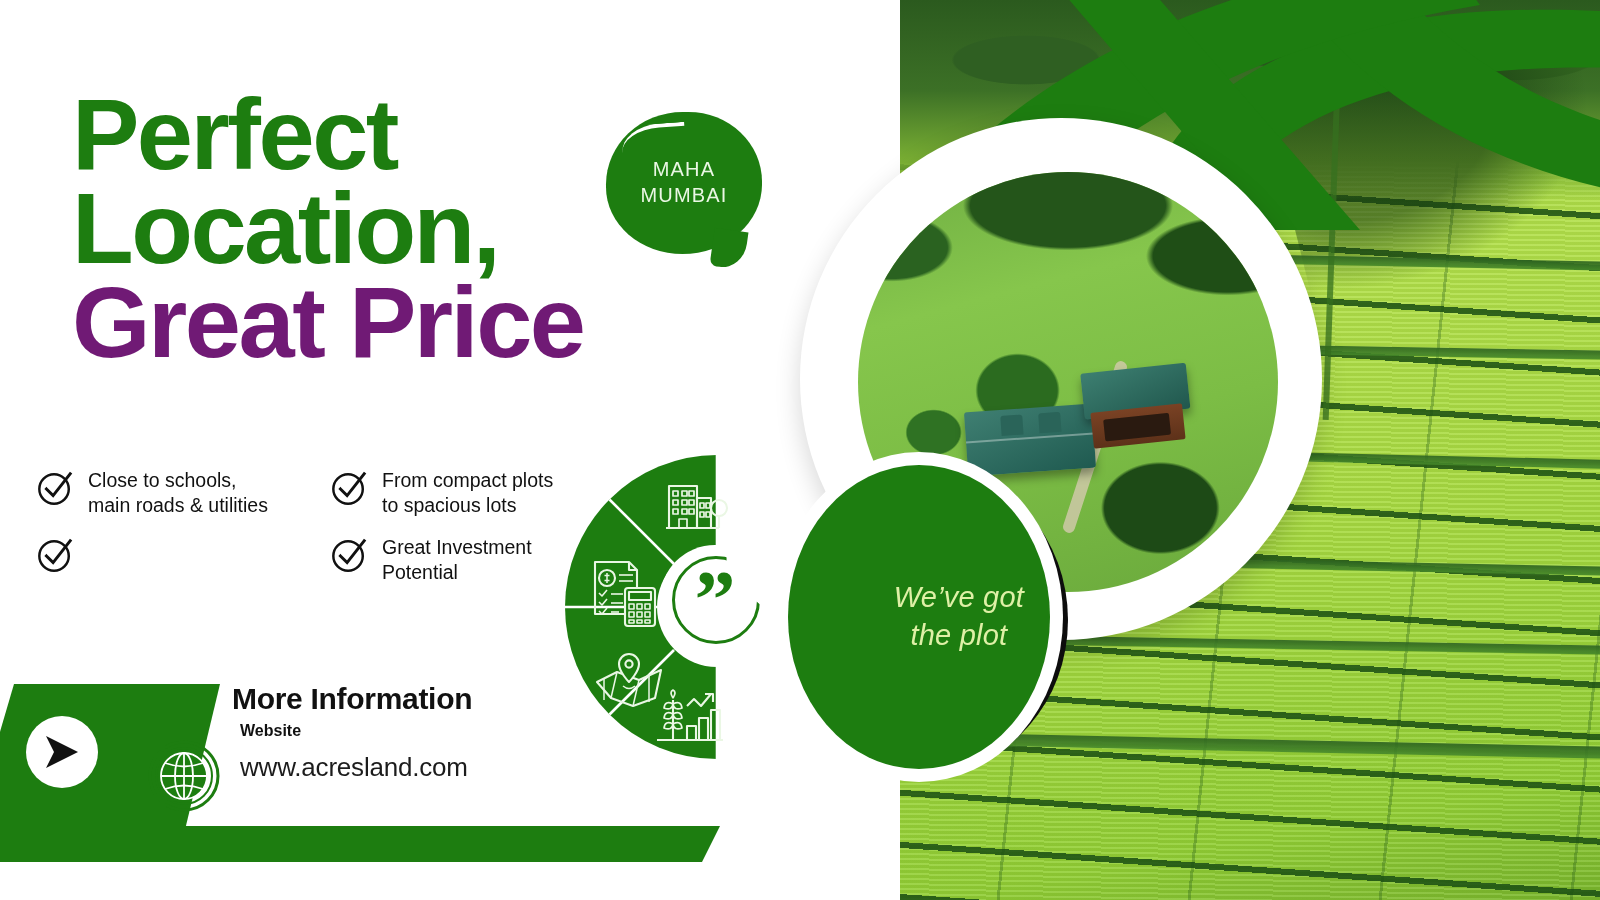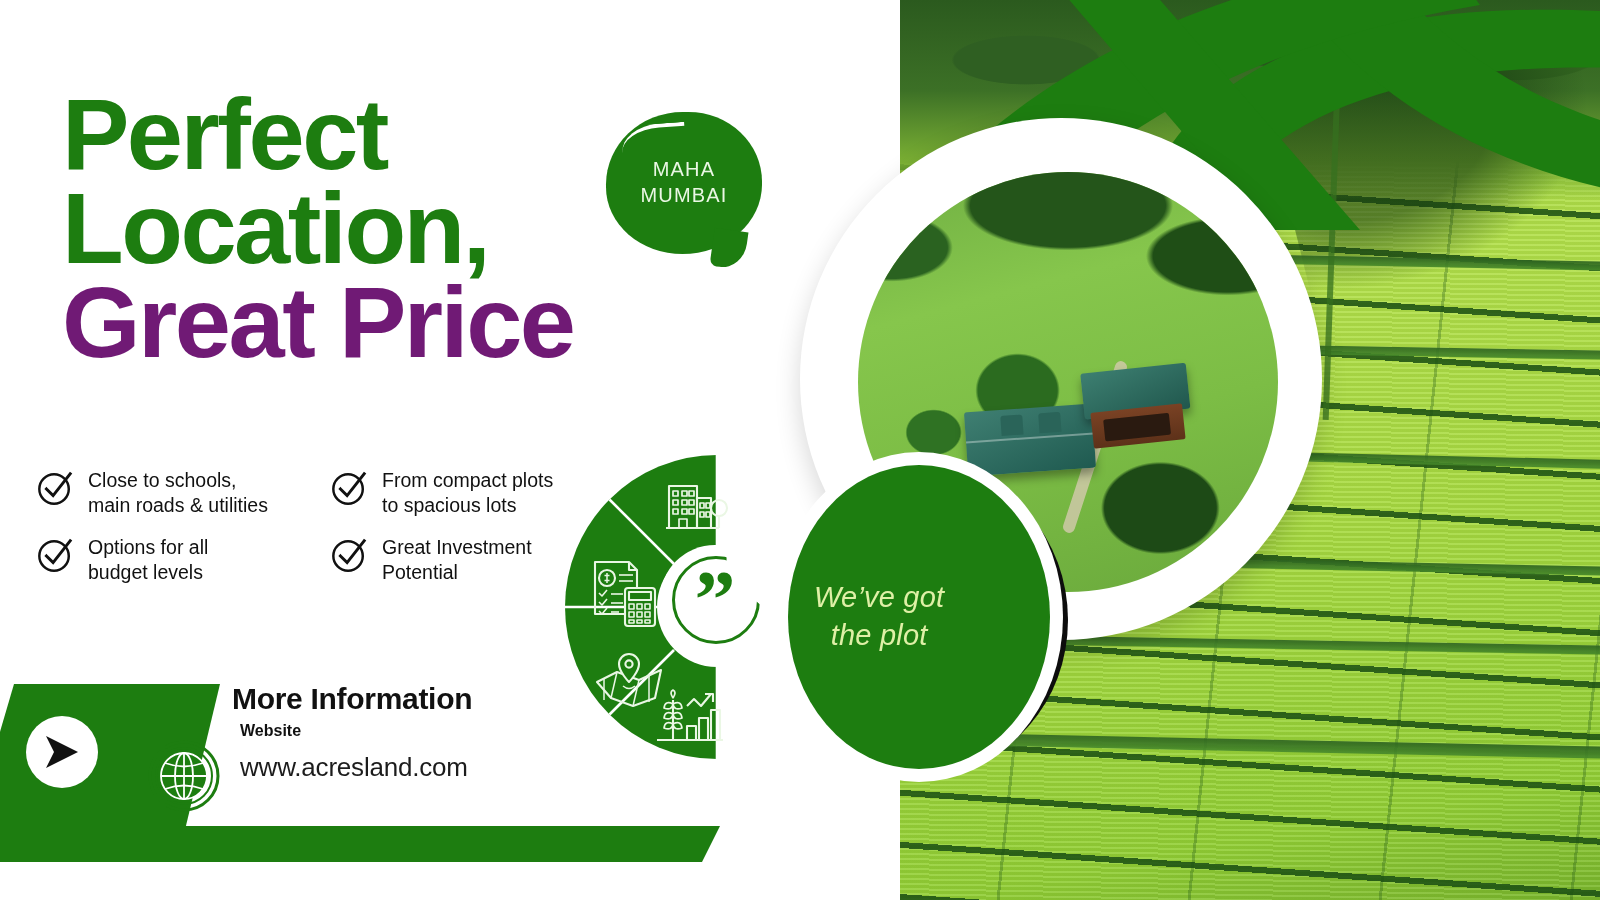--- a/index.html
+++ b/index.html
@@ -107,21 +107,21 @@
     position:absolute; left:800px; top:470px; width:268px; height:300px;
     border-radius:50%; background:#0d0d0d;
   }
   .quote-ring{
     position:absolute; left:775px; top:452px; width:288px; height:330px;
     border-radius:50%; background:#fff;
   }
   .quote-circle{
     position:absolute; left:788px; top:465px; width:262px; height:304px;
     border-radius:50%; background:#1d7d10;
-    display:flex; align-items:center; justify-content:flex-start;
+    display:flex; align-items:center; justify-content:flex-end;
   }
   .quote-text{
     color:#dff0a6; font-style:italic; font-weight:400;
     font-size:29px; line-height:1.30; text-align:center; letter-spacing:.2px;
     padding:0 26px;
   }
 
   
   .wheel{ position:absolute; left:565px; top:452px; width:220px; height:310px; }
 
@@ -137,21 +137,21 @@
     z-index:7;
   }
   .qmark-glyph{
     position:absolute; left:660px; top:545px; width:110px; height:110px;
     z-index:8; display:flex; align-items:center; justify-content:center;
     color:#1d7d10; font-family:"Liberation Serif", serif;
     font-size:82px; font-weight:700; line-height:1;
   }
 
   
-  .headline{ position:absolute; left:62px; top:88px; width:700px; }
+  .headline{ position:absolute; left:72px; top:88px; width:700px; }
   .h-line{
     font-weight:700; font-size:101px; line-height:.93; letter-spacing:-2.5px;
   }
   .h-green{ color:#1d7d10; }
   .h-black{ color:#701a75; }
 
   
   .bubble{
     position:absolute; left:606px; top:112px; width:156px; height:142px;
   }
@@ -432,24 +432,20 @@
         <div>From compact plots</div>
         <div>to spacious lots</div>
       </div>
     </div>
 
     <div class="feat">
       <svg class="chk" viewBox="0 0 40 40">
         <circle cx="19" cy="21" r="15.5" fill="none" stroke="#111" stroke-width="2.6"></circle>
         <path d="M11 21 l7 7 L36 5" fill="none" stroke="#111" stroke-width="3.1" stroke-linecap="square"></path>
       </svg>
-      <div class="feat-txt">
-        <div>Options for all</div>
-        <div>budget levels</div>
-      </div>
     </div>
 
     <div class="feat">
       <svg class="chk" viewBox="0 0 40 40">
         <circle cx="19" cy="21" r="15.5" fill="none" stroke="#111" stroke-width="2.6"></circle>
         <path d="M11 21 l7 7 L36 5" fill="none" stroke="#111" stroke-width="3.1" stroke-linecap="square"></path>
       </svg>
       <div class="feat-txt">
         <div>Great Investment</div>
         <div>Potential</div>

